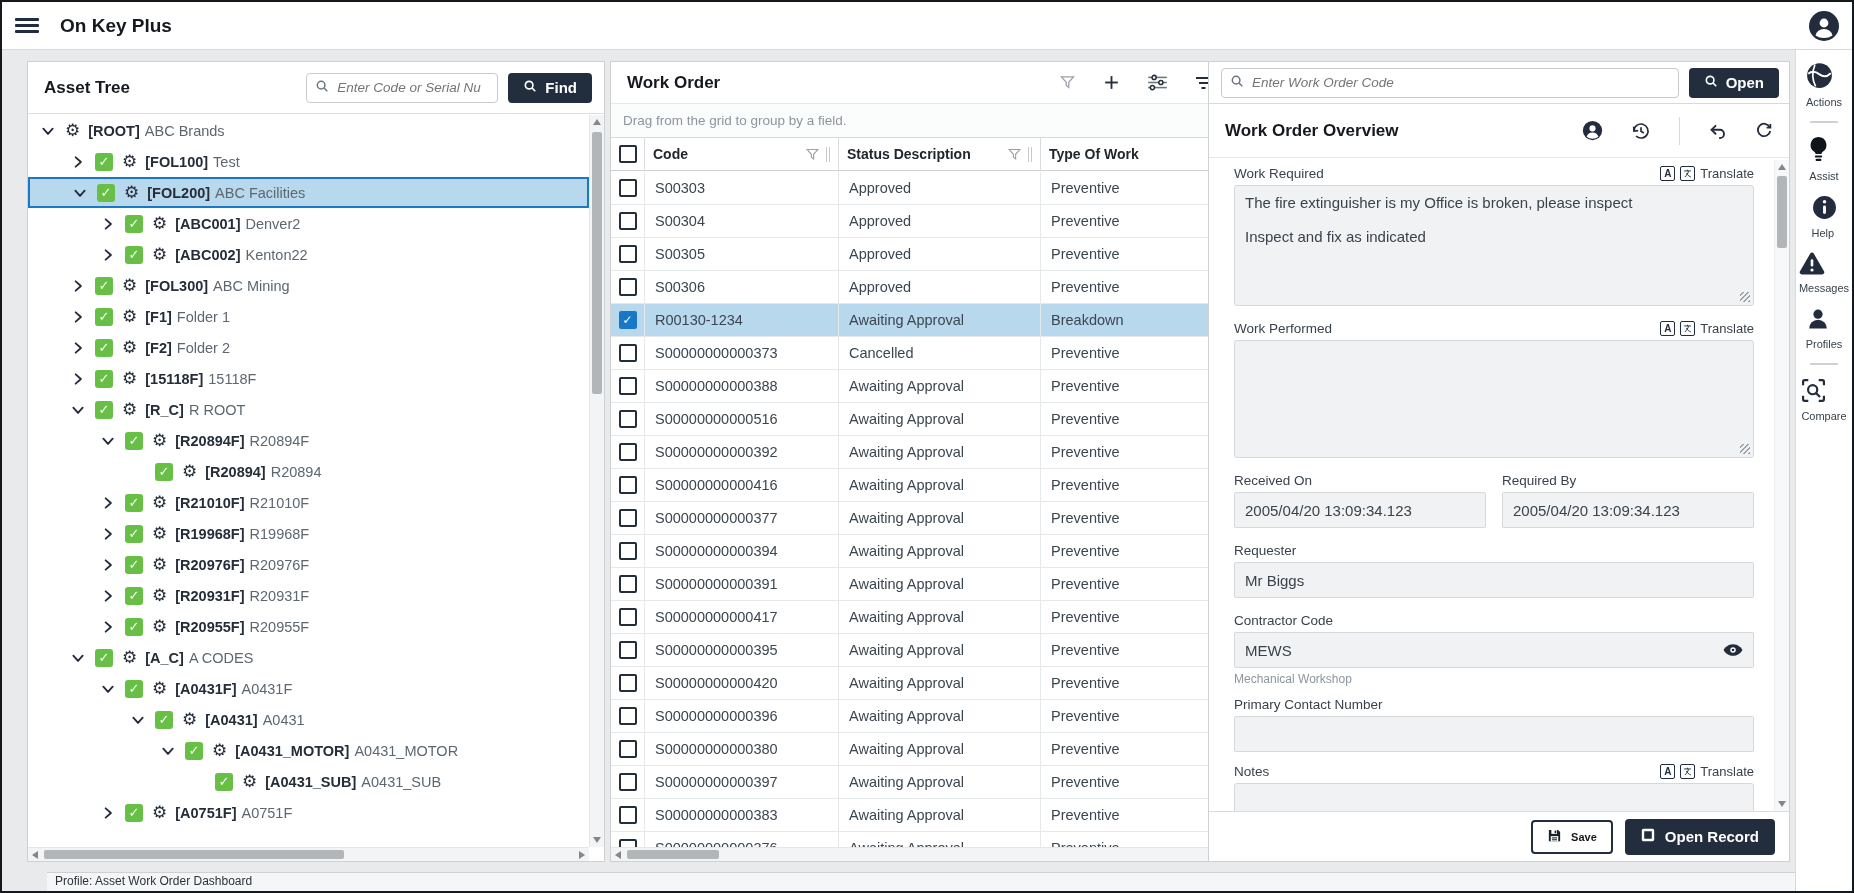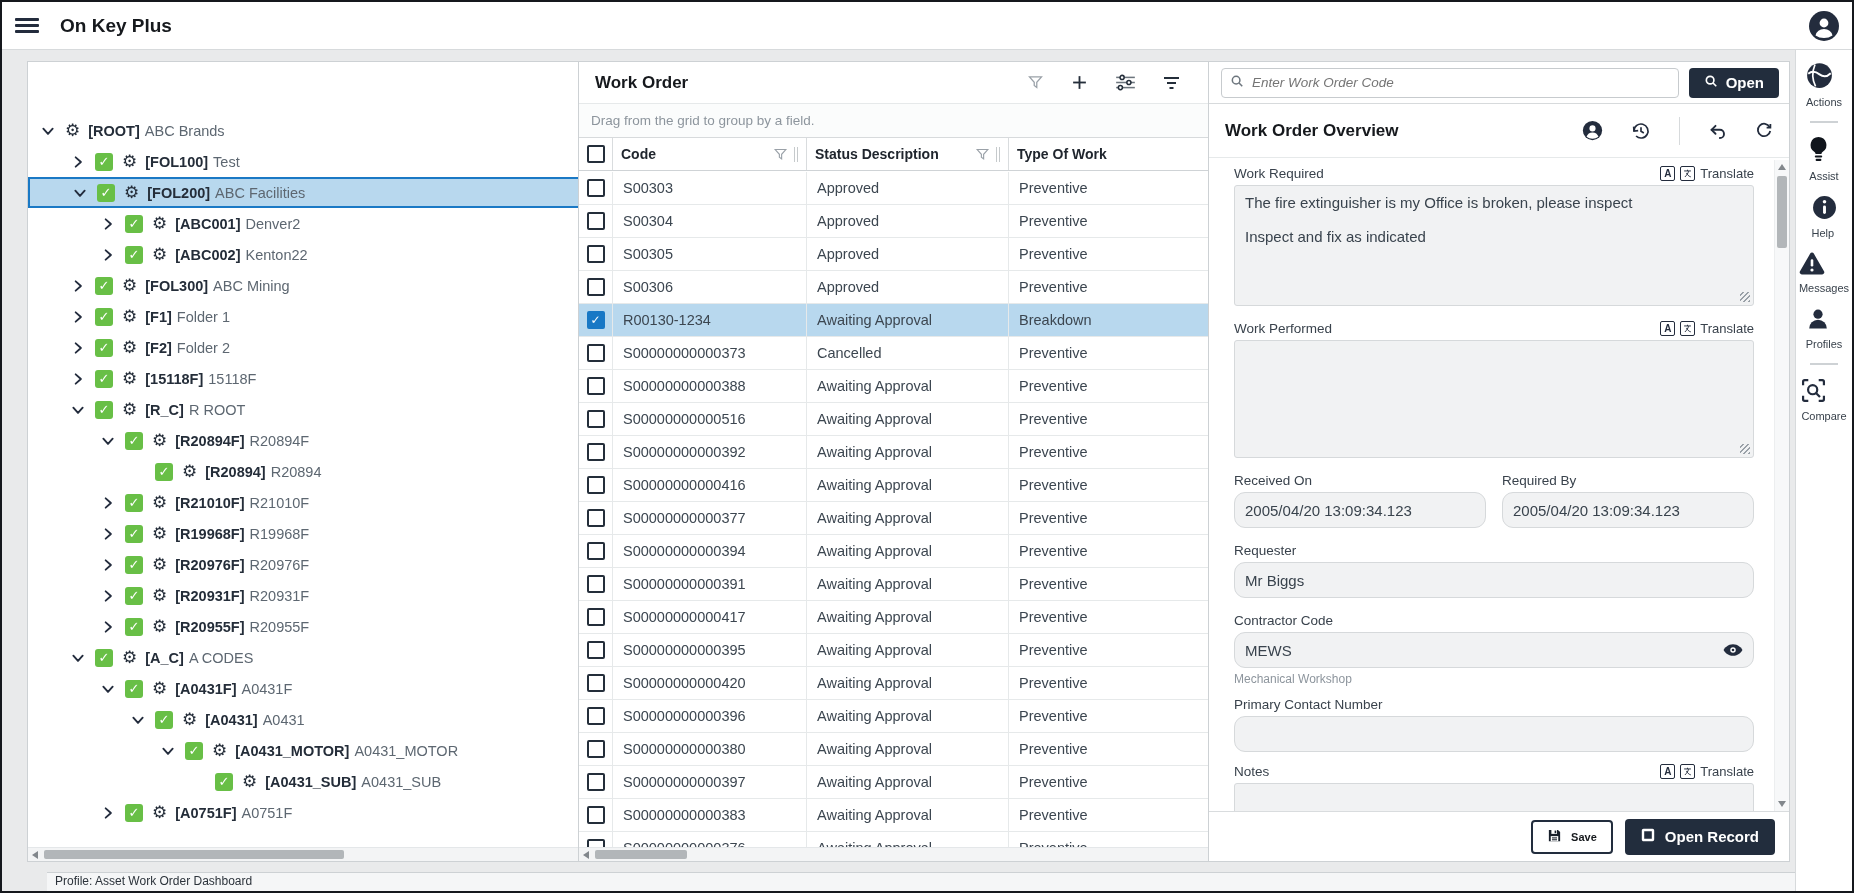--- a/index.html
+++ b/index.html
@@ -18,21 +18,21 @@
   .rail-item{display:flex;flex-direction:column;align-items:flex-start;margin-bottom:13px;color:#232c3d;cursor:pointer;}
   .rail-item .lbl{font-size:11px;color:#39424c;margin-top:3px;}
   .rail-div{width:28px;border-top:2px solid #ced2d5;margin:0 0 13px;}
 
   
   .status-bar{position:absolute;left:0;right:57px;bottom:0;height:19px;background:#f5f6f7;border-top:1px solid #cdd1d4;font-size:12px;color:#2c333b;line-height:17px;padding-left:8px;z-index:4;margin-left:45px;}
 
   
   .panel{position:absolute;background:#fff;border:1px solid #cdd1d4;}
   .tree-panel{left:25px;top:59px;width:578px;height:801px;}
-  .wo-panel{left:576px;top:59px;width:660px;height:801px;}
+  .wo-panel{left:608px;top:59px;width:660px;height:801px;}
   .ov-panel{left:1206px;top:59px;width:582px;height:801px;}
 
   .p-header{display:flex;align-items:center;padding:0 12px 0 16px;border-bottom:1px solid #dcdfe1;}
   .p-title{font-size:17px;font-weight:bold;color:#16191d;margin-right:auto;white-space:nowrap;}
 
   
   .search-box{height:30px;border:1px solid #c7cbce;border-radius:4px;background:#fff;display:flex;align-items:center;padding:0 8px;color:#8a939b;}
   .search-box input{border:none;outline:none;background:transparent;font-style:italic;font-size:13.5px;color:#8a939b;width:100%;margin-left:6px;font-family:inherit;}
   .btn-dark{height:30px;background:#222d3d;color:#fff;border:none;border-radius:4px;font-weight:bold;font-size:15px;display:flex;align-items:center;gap:8px;padding:0 15px;cursor:pointer;font-family:inherit;}
 
@@ -101,21 +101,21 @@
   .fl-row{display:flex;justify-content:space-between;align-items:center;font-size:13.5px;color:#39424c;margin-top:15px;margin-bottom:4px;}
   .fl-row.first{margin-top:4px;}
   .translate{display:flex;align-items:center;gap:5px;color:#39424c;font-size:13px;cursor:pointer;}
   .tr-box{width:15px;height:15px;border:1px solid #232c3d;border-radius:2px;display:flex;align-items:center;justify-content:center;font-size:10px;font-weight:bold;color:#232c3d;background:#fff;}
   .ta{position:relative;background:#f1f2f3;border:1px solid #d6d9db;border-radius:3px;padding:8px 10px;font-size:15px;color:#39434d;}
   .ta-text{white-space:pre-wrap;}
   .h120{height:121px;}
   .h118{height:118px;}
   .h46{height:46px;}
   .rz{position:absolute;right:3px;bottom:3px;width:10px;height:10px;background:repeating-linear-gradient(135deg,transparent,transparent 2px,#9aa1a8 2px,#9aa1a8 3.5px);}
-  .inp{background:#f1f2f3;border:1px solid #d6d9db;border-radius:11px;height:36px;display:flex;align-items:center;padding:0 10px;font-size:15px;color:#39434d;position:relative;}
+  .inp{background:#f1f2f3;border:1px solid #d6d9db;border-radius:2px;height:36px;display:flex;align-items:center;padding:0 10px;font-size:15px;color:#39434d;position:relative;}
   .two-col{display:flex;gap:16px;}
   .two-col .col{flex:1;}
   .helper{font-size:12px;color:#8d959d;margin-top:4px;}
   .eye{position:absolute;right:10px;top:50%;transform:translateY(-50%);display:flex;cursor:pointer;}
   .ov-vscroll{top:98px;bottom:50px;right:0;border-left:1px solid #eceeef;background:#f7f8f9;}
   .ov-footer{position:absolute;left:0;right:0;bottom:0;height:50px;border-top:1px solid #d9dcde;background:#fff;display:flex;align-items:center;justify-content:flex-end;gap:12px;padding:0 14px;}
   .btn-save{height:34px;background:#fff;border:2px solid #222d3d;border-radius:4px;color:#16191d;font-weight:bold;font-size:11px;display:flex;align-items:center;gap:9px;padding:0 14px;cursor:pointer;font-family:inherit;}
   .btn-openrec{height:36px;background:#222d3d;border:none;border-radius:4px;color:#fff;font-weight:bold;font-size:15px;display:flex;align-items:center;gap:10px;padding:0 16px;cursor:pointer;font-family:inherit;}
 </style>
 </head>
@@ -188,20 +188,37 @@
             <path d="M22 17v3.5a1.5 1.5 0 0 1-1.5 1.5H17"></path>
             <path d="M7 22H3.5A1.5 1.5 0 0 1 2 20.5V17"></path>
             <circle cx="11.2" cy="11.2" r="4.4"></circle>
             <line x1="14.4" y1="14.4" x2="18.2" y2="18.2"></line>
           </svg></span>
       <span class="lbl">Compare</span>
     </div>
   </aside>
 
   <section class="panel tree-panel">
+    <div class="p-header">
+      <span class="p-title">Asset Tree</span>
+      <div class="search-box">
+        <span><svg width="14" height="14" viewBox="0 0 24 24" fill="none" stroke="#6c757d" stroke-width="2.6">
+              <circle cx="10.5" cy="10.5" r="6.5"></circle>
+              <line x1="15.5" y1="15.5" x2="21" y2="21"></line>
+            </svg></span>
+        <input placeholder="Enter Code or Serial Nu" style="">
+      </div>
+      <button class="btn-dark">
+        <span><svg width="14" height="14" viewBox="0 0 24 24" fill="none" stroke="#fff" stroke-width="2.8">
+              <circle cx="10.5" cy="10.5" r="6.5"></circle>
+              <line x1="15.5" y1="15.5" x2="21" y2="21"></line>
+            </svg></span>
+        <span>Find</span>
+      </button>
+    </div>
     <div class="tree-body" id="tree-body">
         <div class="tree-row" style="padding-left: 10px;">
           <span class="chev">
             <svg width="14" height="14" viewBox="0 0 24 24" fill="none" stroke="currentColor" stroke-width="3.2" stroke-linecap="round" stroke-linejoin="round">
               <polyline points="4 8 12 17 20 8"></polyline>
             </svg>
           </span>
           <span class="gear">⚙︎</span>
           <span class="tcode">[ROOT]</span>
           <span class="tname">ABC Brands</span>

